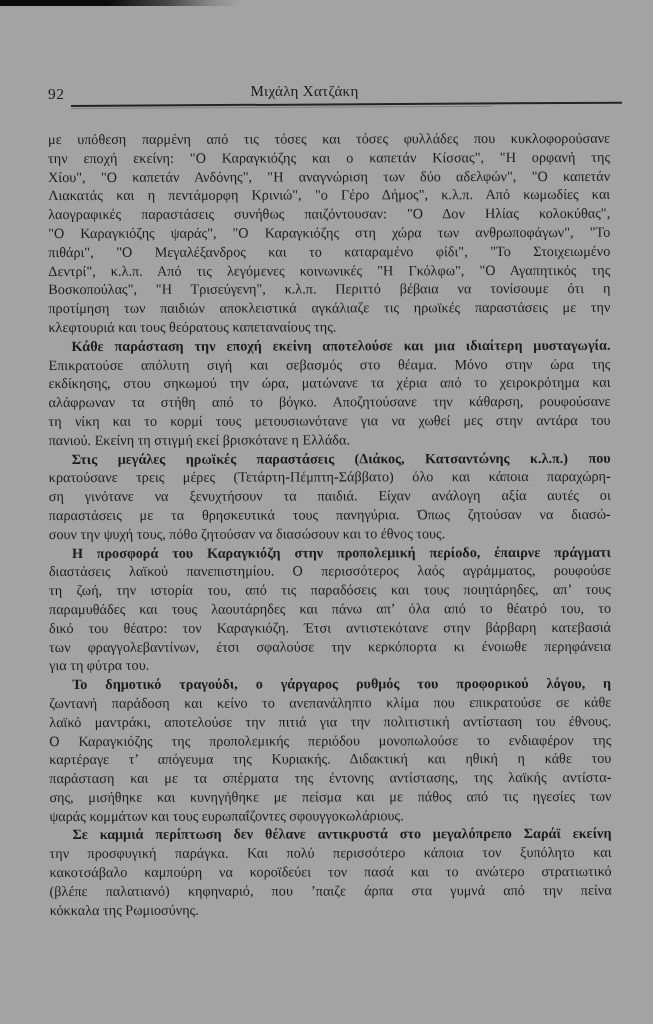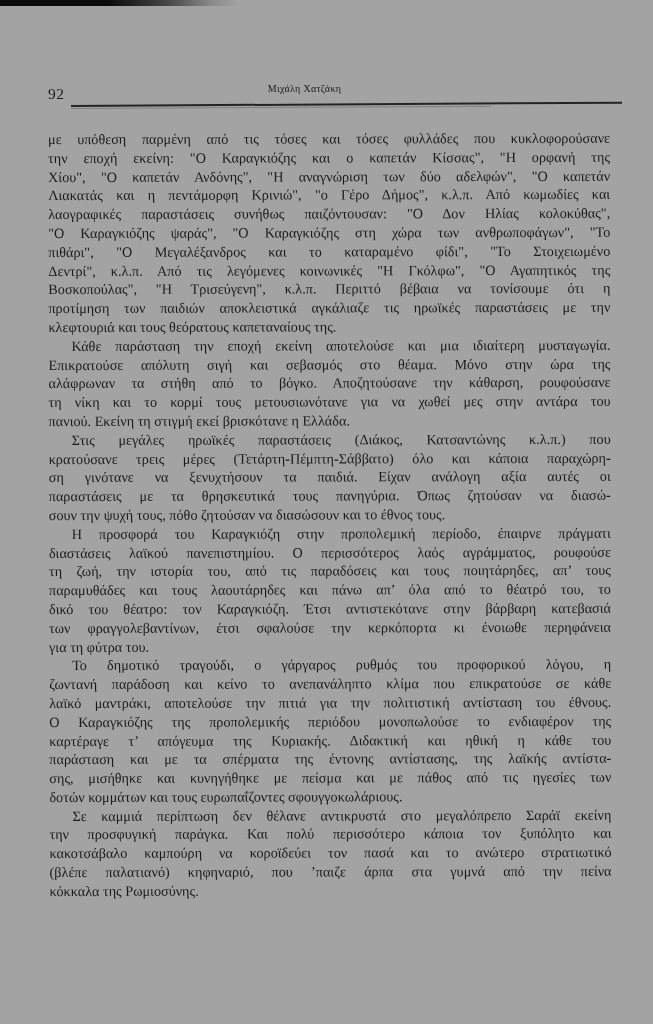--- a/index.html
+++ b/index.html
@@ -33,21 +33,21 @@
     top: 85px;
     font-size: 15.5px;
     letter-spacing: .5px;
   }
   .running-header {
     position: absolute;
     left: 0;
     right: 44px;
     top: 83px;
     text-align: center;
-    font-size: 10px;
+    font-size: 15px;
     letter-spacing: .3px;
   }
   .header-rule {
     position: absolute;
     left: 71px;
     top: 105px;
     width: 551px;
     height: 2px;
     background: #242424;
     transform: rotate(-0.35deg);
@@ -73,21 +73,21 @@
     transform: rotate(-0.12deg);
     transform-origin: left top;
   }
   .para { margin: 0; }
   .line {
     text-align: justify;
     text-align-last: justify;
     white-space: normal;
   }
   .line.last { text-align-last: left; }
-  .line.indent { text-indent: 23px; }
+  .line.indent { text-indent: 23px; font-weight: bold; }
 </style>
 </head>
 <body>
 
 <div class="page">
   <div class="scan-bar"></div>
 
   <div class="page-number">92</div>
 
   <div class="running-header">Μιχάλη Χατζάκη</div>
@@ -105,20 +105,21 @@
         <div class="line">"Ο Καραγκιόζης ψαράς", "Ο Καραγκιόζης στη χώρα των ανθρωποφάγων", "Το</div>
         <div class="line">πιθάρι", "Ο Μεγαλέξανδρος και το καταραμένο φίδι", "Το Στοιχειωμένο</div>
         <div class="line">Δεντρί", κ.λ.π. Από τις λεγόμενες κοινωνικές "Η Γκόλφω", "Ο Αγαπητικός της</div>
         <div class="line">Βοσκοπούλας", "Η Τρισεύγενη", κ.λ.π. Περιττό βέβαια να τονίσουμε ότι η</div>
         <div class="line">προτίμηση των παιδιών αποκλειστικά αγκάλιαζε τις ηρωϊκές παραστάσεις με την</div>
         <div class="line last">κλεφτουριά και τους θεόρατους καπεταναίους της.</div>
       </div>
       <div class="para">
         <div class="line indent">Κάθε παράσταση την εποχή εκείνη αποτελούσε και μια ιδιαίτερη μυσταγωγία.</div>
         <div class="line">Επικρατούσε απόλυτη σιγή και σεβασμός στο θέαμα. Μόνο στην ώρα της</div>
+        <div class="line">εκδίκησης, στου σηκωμού την ώρα, ματώνανε τα χέρια από το χειροκρότημα και</div>
         <div class="line">αλάφρωναν τα στήθη από το βόγκο. Αποζητούσανε την κάθαρση, ρουφούσανε</div>
         <div class="line">τη νίκη και το κορμί τους μετουσιωνότανε για να χωθεί μες στην αντάρα του</div>
         <div class="line last">πανιού. Εκείνη τη στιγμή εκεί βρισκότανε η Ελλάδα.</div>
       </div>
       <div class="para">
         <div class="line indent">Στις μεγάλες ηρωϊκές παραστάσεις (Διάκος, Κατσαντώνης κ.λ.π.) που</div>
         <div class="line">κρατούσανε τρεις μέρες (Τετάρτη-Πέμπτη-Σάββατο) όλο και κάποια παραχώρη-</div>
         <div class="line">ση γινότανε να ξενυχτήσουν τα παιδιά. Είχαν ανάλογη αξία αυτές οι</div>
         <div class="line">παραστάσεις με τα θρησκευτικά τους πανηγύρια. Όπως ζητούσαν να διασώ-</div>
         <div class="line last">σουν την ψυχή τους, πόθο ζητούσαν να διασώσουν και το έθνος τους.</div>
@@ -133,21 +134,21 @@
         <div class="line last">για τη φύτρα του.</div>
       </div>
       <div class="para">
         <div class="line indent">Το δημοτικό τραγούδι, ο γάργαρος ρυθμός του προφορικού λόγου, η</div>
         <div class="line">ζωντανή παράδοση και κείνο το ανεπανάληπτο κλίμα που επικρατούσε σε κάθε</div>
         <div class="line">λαϊκό μαντράκι, αποτελούσε την πιτιά για την πολιτιστική αντίσταση του έθνους.</div>
         <div class="line">Ο Καραγκιόζης της προπολεμικής περιόδου μονοπωλούσε το ενδιαφέρον της</div>
         <div class="line">καρτέραγε τ’ απόγευμα της Κυριακής. Διδακτική και ηθική η κάθε του</div>
         <div class="line">παράσταση και με τα σπέρματα της έντονης αντίστασης, της λαϊκής αντίστα-</div>
         <div class="line">σης, μισήθηκε και κυνηγήθηκε με πείσμα και με πάθος από τις ηγεσίες των</div>
-        <div class="line last">δοτών κομμάτων και τους ευρωπαΐζοντες σφουγγοκωλάριους.</div>
+        <div class="line last">ψαράς κομμάτων και τους ευρωπαΐζοντες σφουγγοκωλάριους.</div>
       </div>
       <div class="para">
         <div class="line indent">Σε καμμιά περίπτωση δεν θέλανε αντικρυστά στο μεγαλόπρεπο Σαράϊ εκείνη</div>
         <div class="line">την προσφυγική παράγκα. Και πολύ περισσότερο κάποια τον ξυπόλητο και</div>
         <div class="line">κακοτσάβαλο καμπούρη να κοροϊδεύει τον πασά και το ανώτερο στρατιωτικό</div>
         <div class="line">(βλέπε παλατιανό) κηφηναριό, που ’παιζε άρπα στα γυμνά από την πείνα</div>
         <div class="line last">κόκκαλα της Ρωμιοσύνης.</div>
       </div>
     </div>
 </div>

